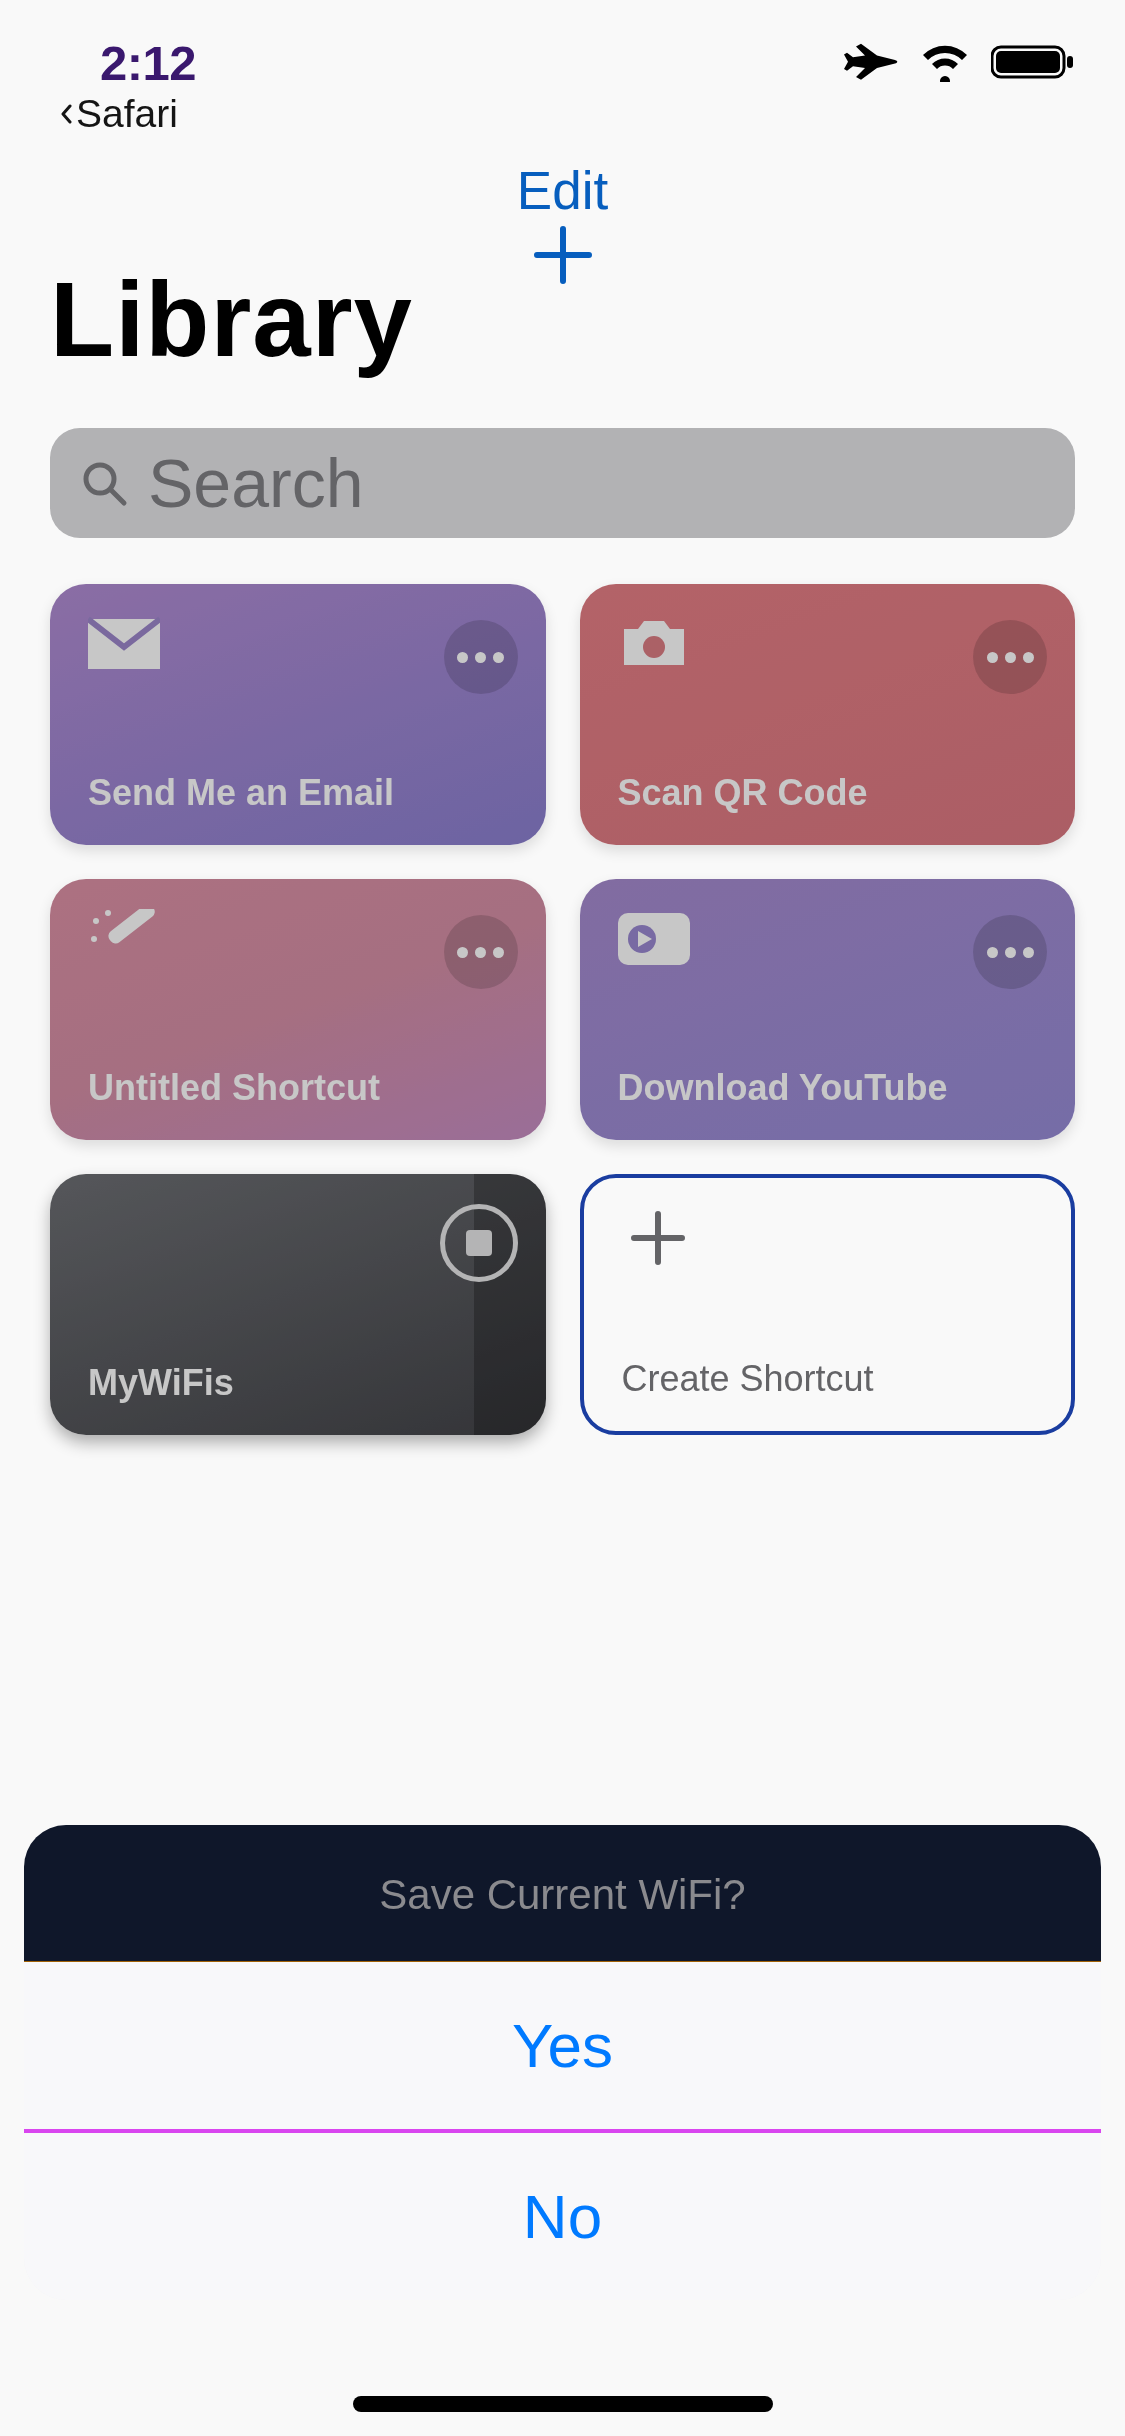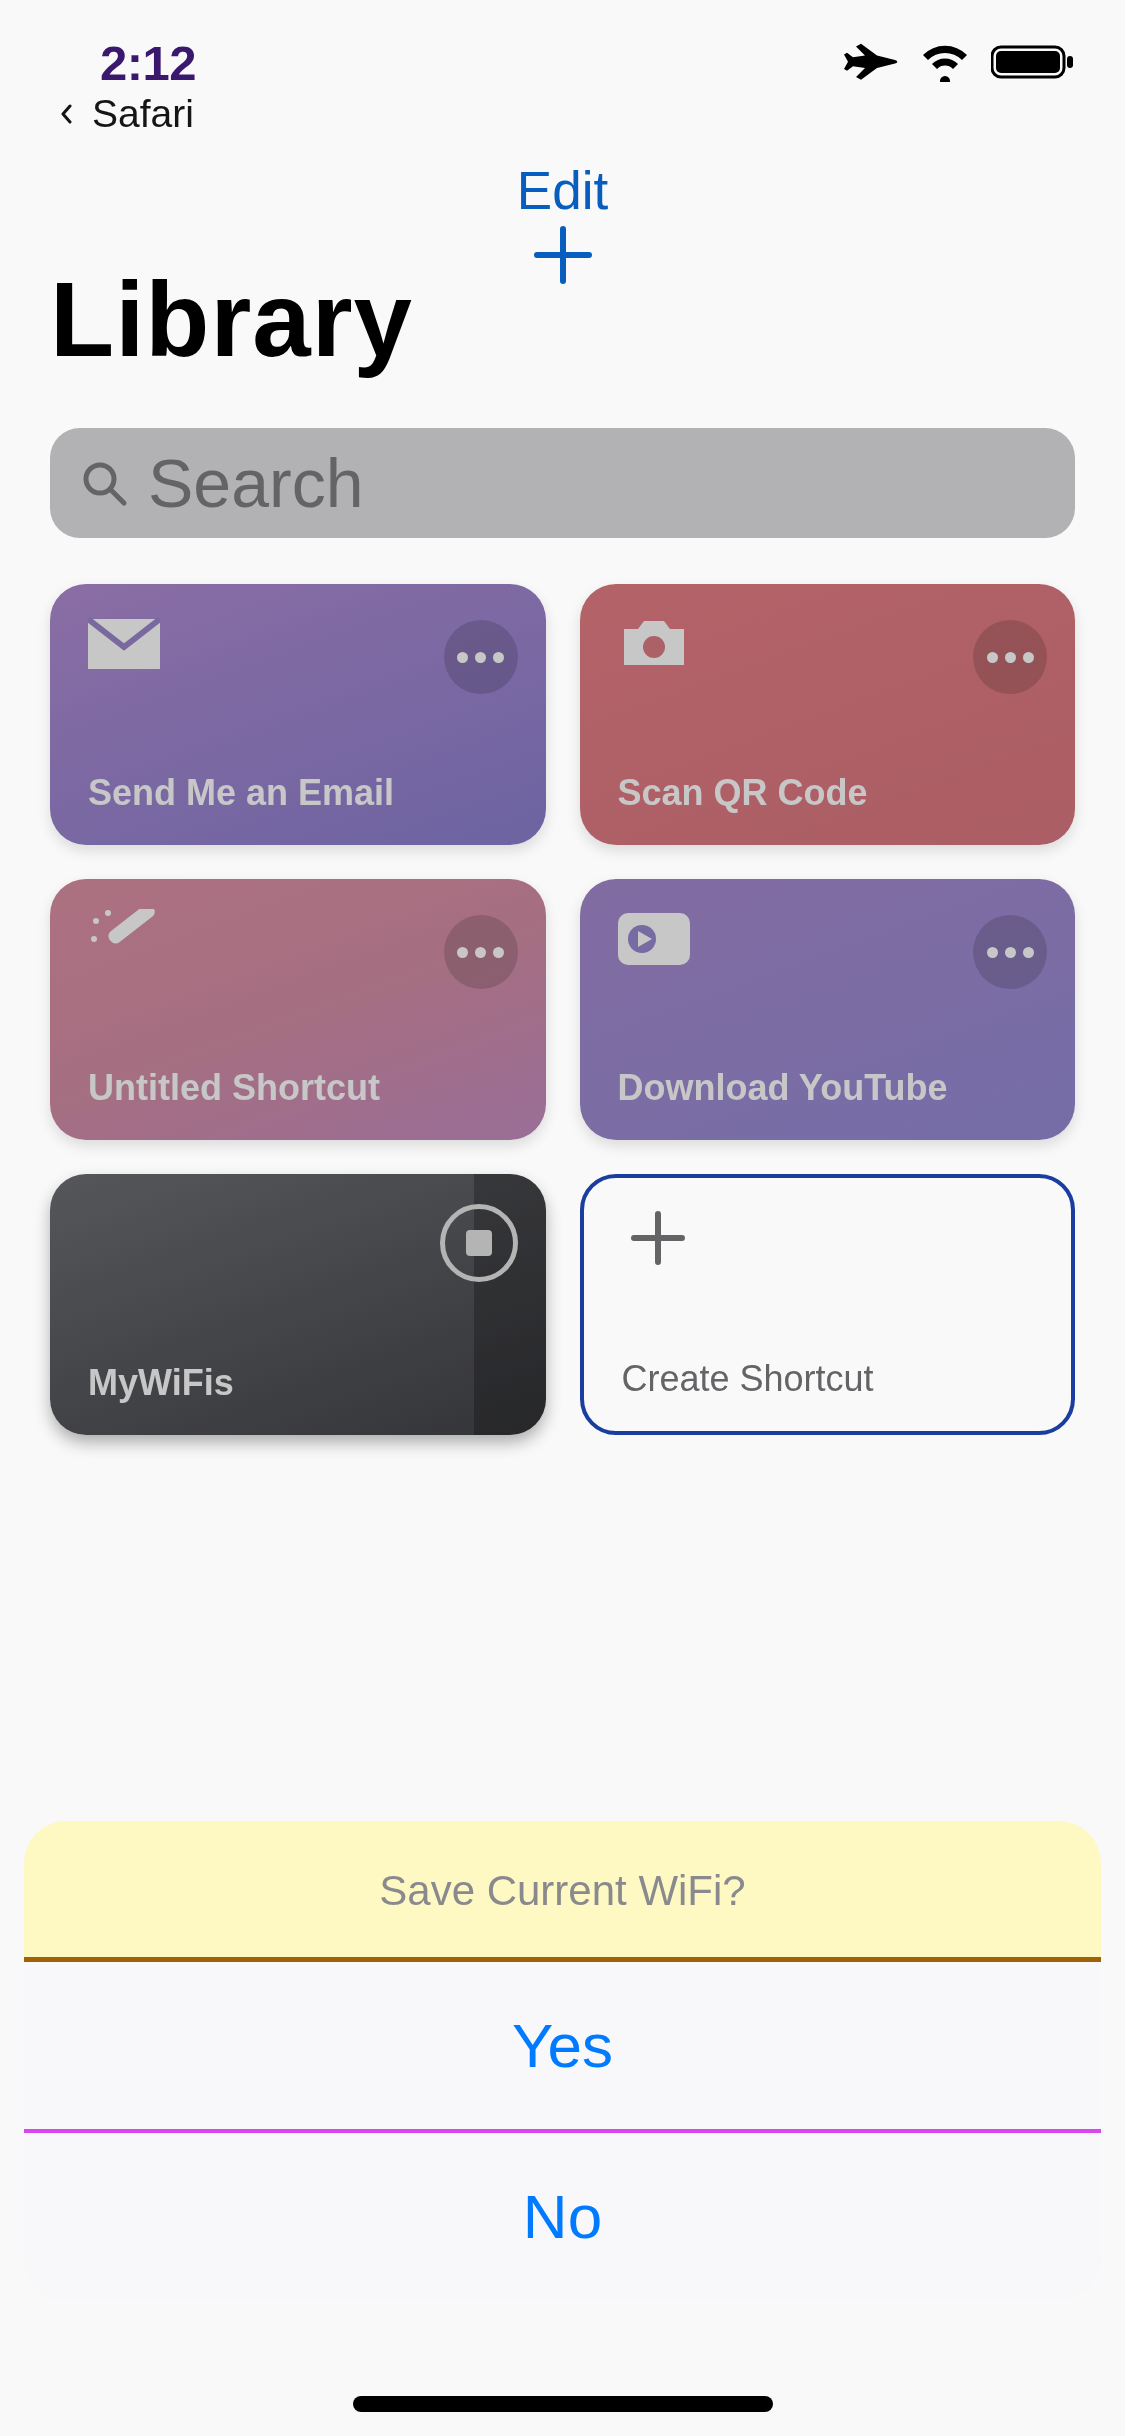--- a/index.html
+++ b/index.html
@@ -38,21 +38,21 @@
       color: #4c1d95;
     }
     .sb-breadcrumb {
       position: absolute;
       left: 56px;
       top: 92px;
       font-size: 39px;
       color: #1b1b1b;
       display: flex;
       align-items: center;
-      gap: 16px;
+      gap: 0;
     }
     .sb-breadcrumb svg { width: 20px; height: 20px; }
     .sb-right {
       position: absolute;
       right: 50px;
       top: 42px;
       display: flex;
       align-items: center;
       gap: 20px;
     }
@@ -192,22 +192,22 @@
       background: #f3f3f5;
       border-radius: 42px;
       overflow: hidden;
       margin-bottom: 26px;
     }
     .sheet-title {
       text-align: center;
       font-size: 42px;
       color: #8a8a8e;
       padding: 46px 0 42px 0;
-      border-bottom: 5px solid #a16207;
-      background: #fef9c3;
+      border-bottom: 1px solid #a16207;
+      background: #0f172a;
     }
     .sheet-option {
       text-align: center;
       font-size: 62px;
       color: #007aff;
       padding: 48px 0;
       background: #f8f8fa;
     }
     .sheet-option + .sheet-option { border-top: 4px solid #d946ef; }
     .sheet-cancel {

